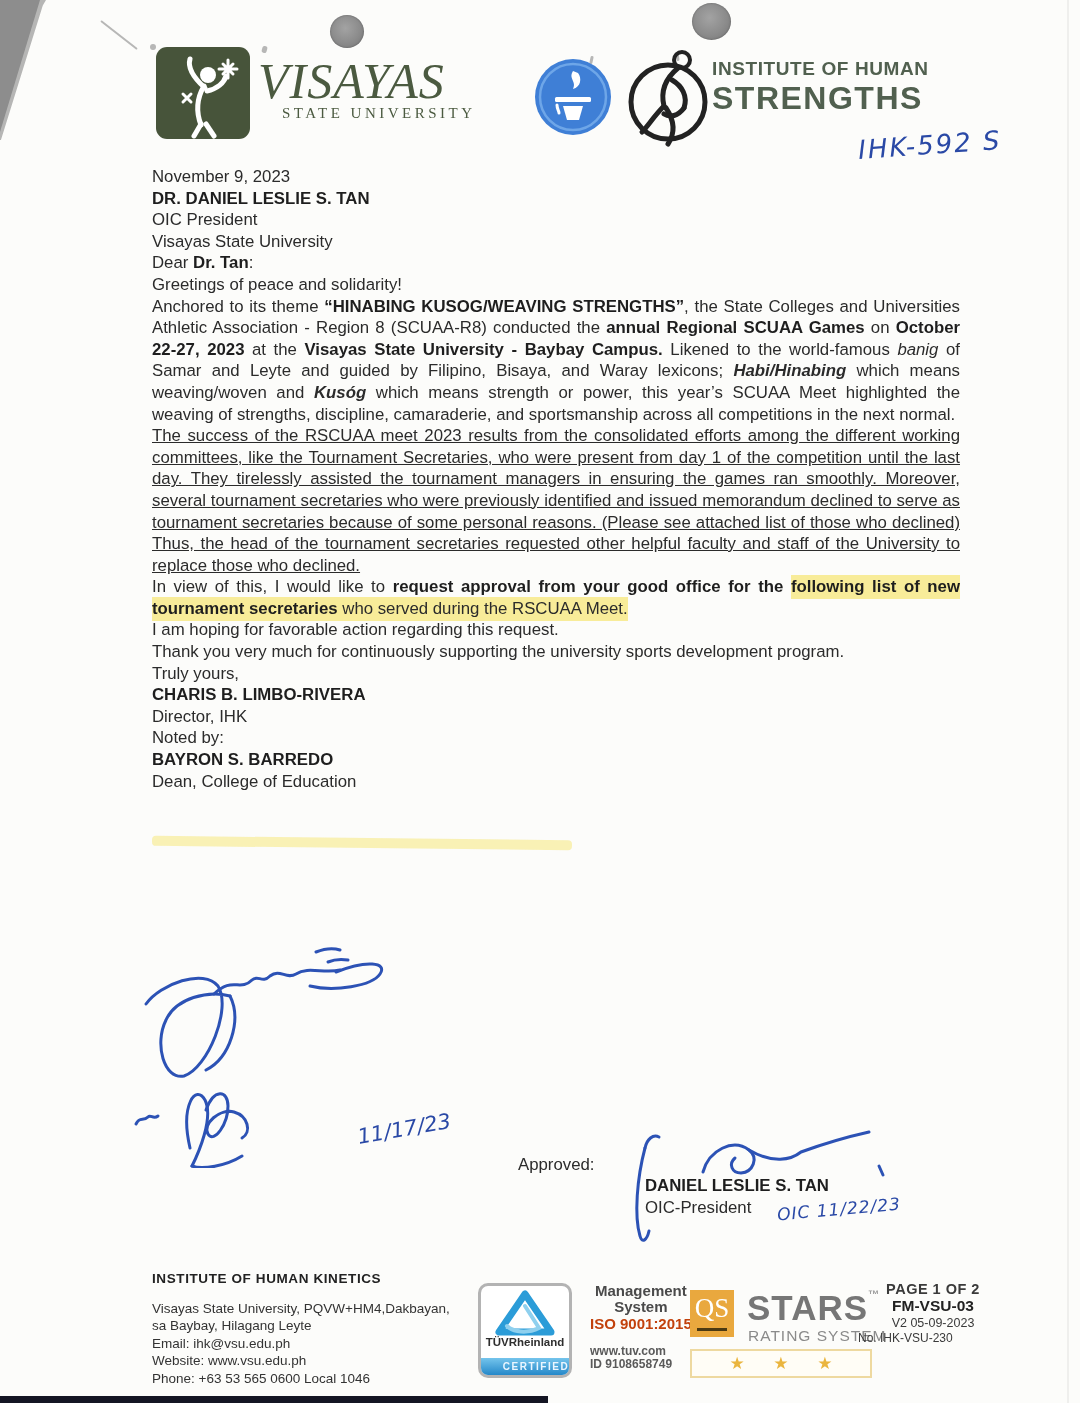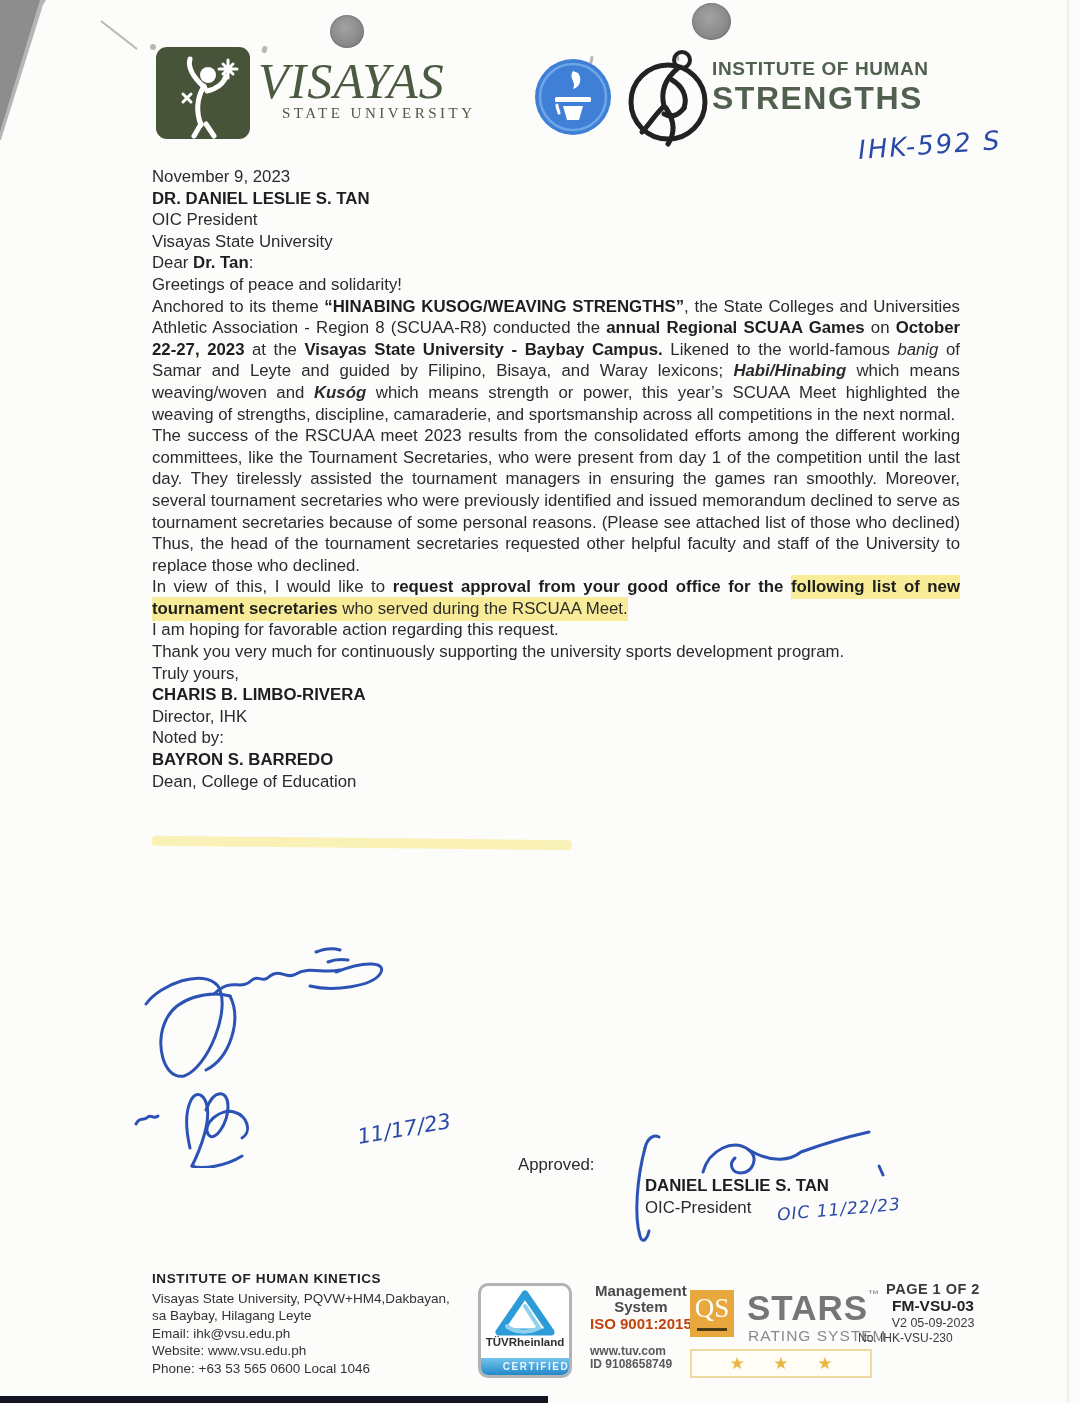--- a/index.html
+++ b/index.html
@@ -46,21 +46,21 @@
   
   .letter{position:absolute;left:152px;top:166px;width:808px;
     font-size:16.8px;line-height:21.6px;}
   .letter p{margin:0;}
   .just{text-align:justify;}
   b{color:#1e1e1e;}
   .addr{margin-top:41px;}
   .salute{margin-top:30px;}
   .greet{margin-top:25px;}
   .p1{margin-top:21px;}
-  .p2{margin-top:23px;}
+  .p2{margin-top:23px;text-decoration:underline;}
   .p3{margin-top:18px;}
   .p4{margin-top:20px;}
   .p5{margin-top:24px;}
   .closing{margin-top:34px;}
   .bi{font-weight:bold;font-style:italic;}
   .it{font-style:italic;}
   .hl{background:rgba(247,233,135,.85);box-decoration-break:clone;padding:2px 0 3px;}
   .hl-tail{position:absolute;left:0px;top:668px;width:420px;height:10px;
     background:rgba(247,233,135,.6);transform:rotate(.6deg);border-radius:4px;}
 
@@ -72,21 +72,21 @@
   .approved-label{position:absolute;left:518px;top:1155px;font-size:16.8px;}
   .sig3-block{position:absolute;left:645px;top:1175px;font-size:16.8px;line-height:22px;}
   .hand-date2{position:absolute;left:357px;top:1117px;font-size:21px;transform:rotate(-10deg);}
   .hand-note3{position:absolute;left:777px;top:1199px;font-size:17px;transform:rotate(-5deg);letter-spacing:1px;}
 
   .sig-svg{position:absolute;pointer-events:none;}
   .sig-svg path{fill:none;stroke:#2c52b5;stroke-width:3;stroke-linecap:round;stroke-linejoin:round;}
 
   
   .f-left{position:absolute;left:152px;top:1270px;font-size:13.5px;line-height:17.5px;color:#333;}
-  .f-left .f-title{font-weight:bold;letter-spacing:.6px;color:#222;margin-bottom:2px;}
+  .f-left .f-title{font-weight:bold;letter-spacing:.6px;color:#222;margin-bottom:12px;}
   .tuv{position:absolute;left:478px;top:1283px;width:88px;height:89px;border:3px solid #b3b3b3;
     border-radius:10px;background:#fff;overflow:hidden;}
   .tuv-tri{position:relative;width:100%;height:52px;}
   .tuv-brand{text-align:center;font-size:11.5px;font-weight:bold;color:#2e2e2e;margin-top:-2px;}
   .tuv-band{position:absolute;left:0;bottom:0;width:100%;height:17px;
     background:linear-gradient(#74c4ec,#2488c9);color:#eaf6ff;font-size:10px;font-weight:bold;
     letter-spacing:1.5px;text-align:center;line-height:17px;padding-left:11px;}
   .mgmt{position:absolute;left:590px;top:1283px;font-size:15px;line-height:15.5px;
     font-weight:bold;color:#4a4a4a;text-align:center;}
   .mgmt .iso{margin-top:2px;color:#c2410c;}

